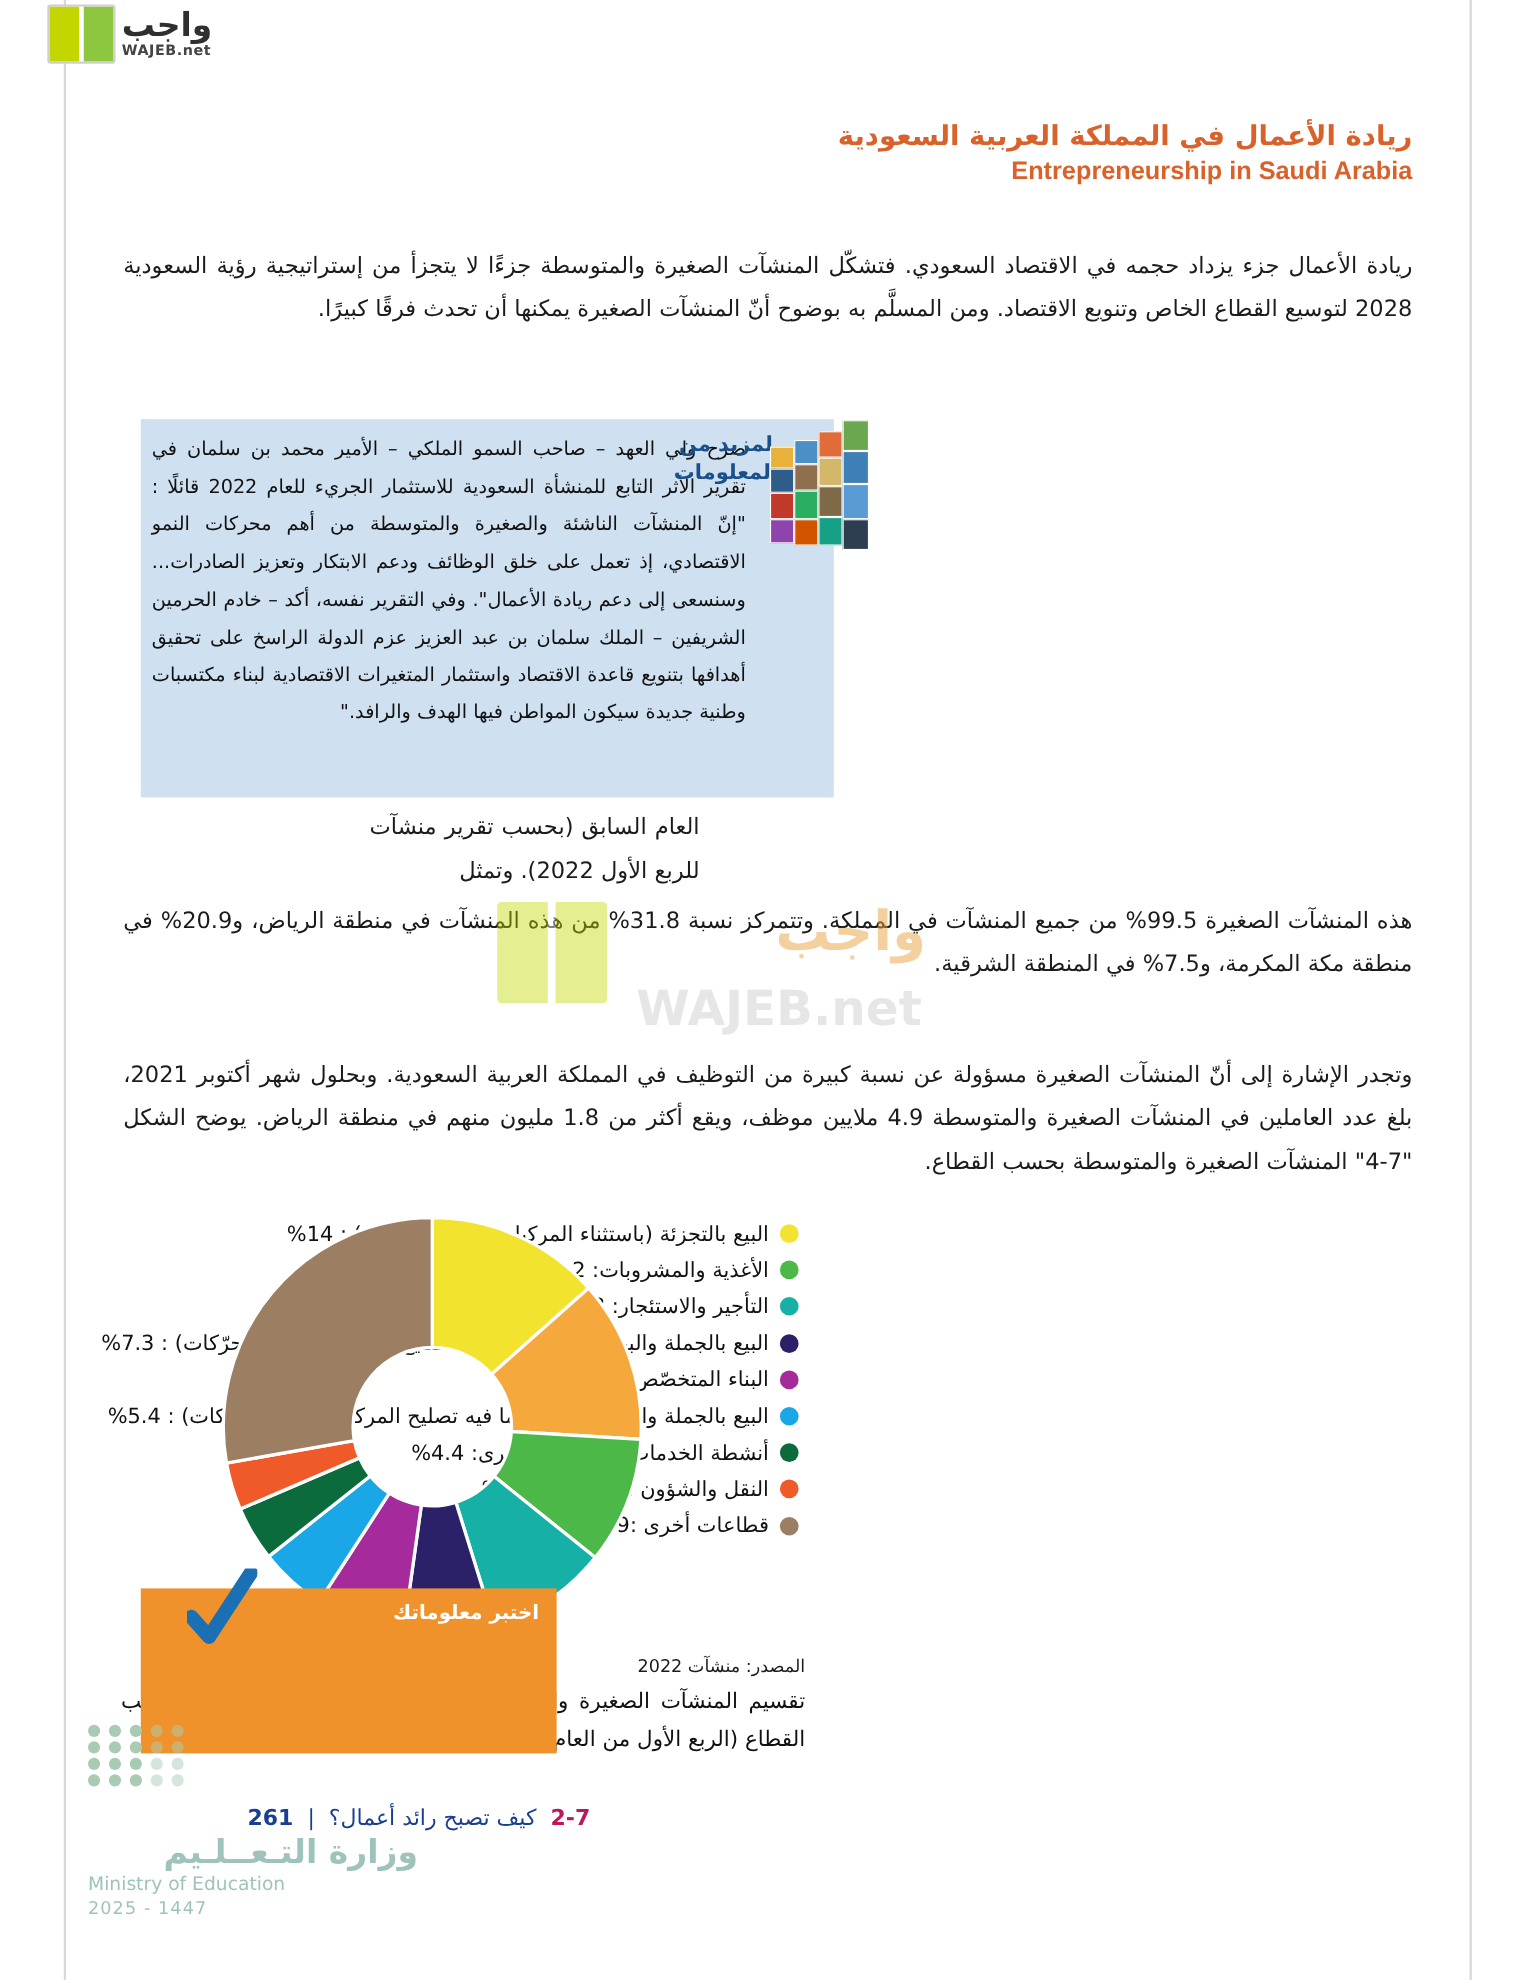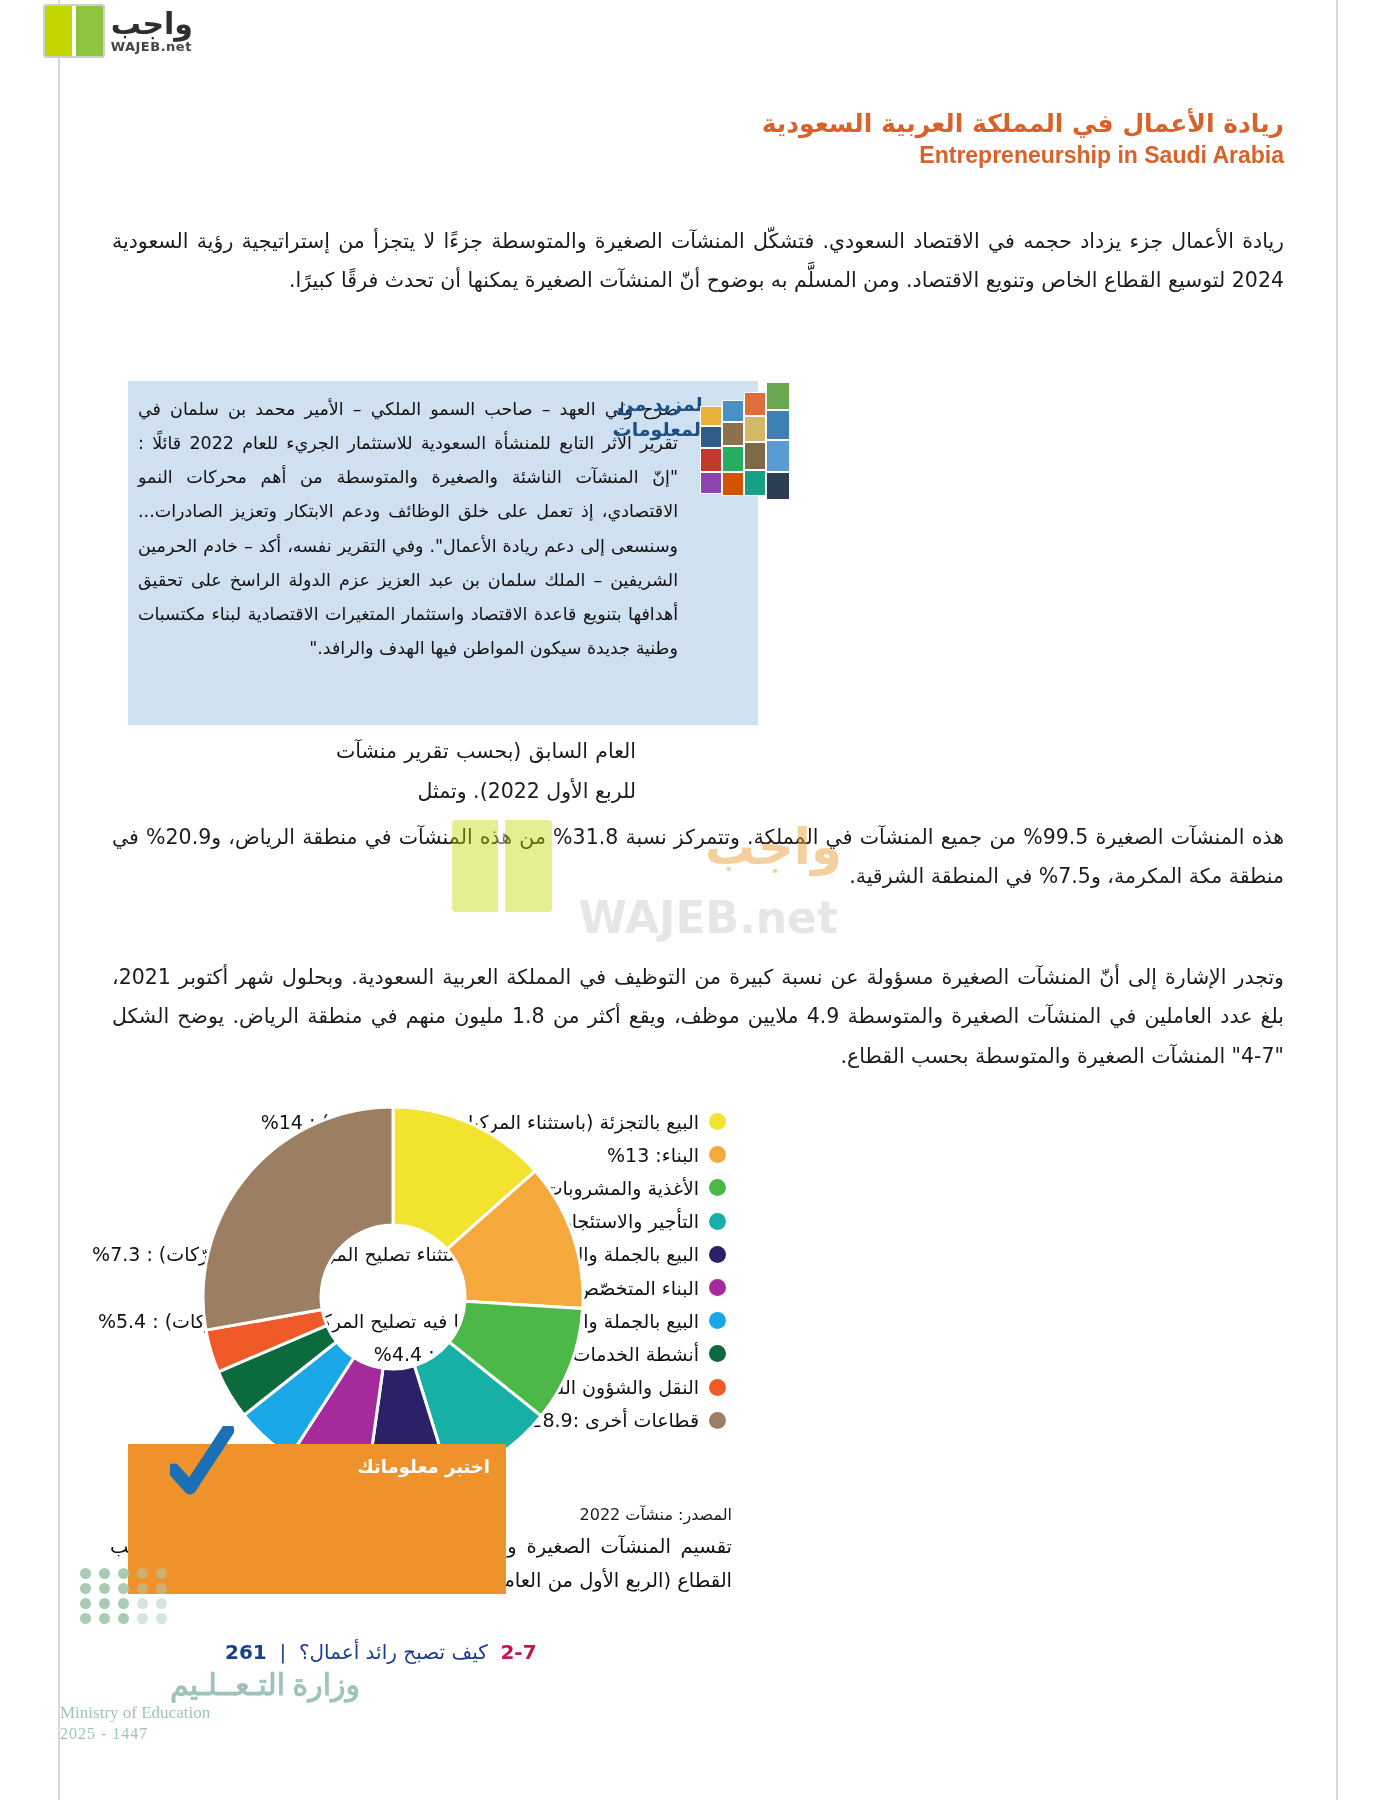--- a/index.html
+++ b/index.html
@@ -160,21 +160,21 @@
   }
 
   
   .footer-line {
     position:absolute; left:225px; top:1640px; font-size:20px; color:#1b3f8f;
     direction:rtl; font-weight:normal;
   }
   .footer-line b { color:#be185d; }
   .footer-line .pg { color:#1b3f8f; font-weight:bold; }
   .moe {
-    position:absolute; left:60px; top:1668px; width:300px;font-family:Liberation Serif, serif;
+    position:absolute; left:80px; top:1668px; width:300px;
   }
   .moe .moe-ar {
     font-size:30px; color:#9fc3bc; font-weight:bold; direction:rtl; letter-spacing:2px; line-height:1.1;
   }
   .moe .moe-en { font-size:17px; color:#9fc3bc; direction:ltr; margin-top:2px; }
   .moe .moe-yr { font-size:16px; color:#9fc3bc; direction:ltr; margin-top:2px; letter-spacing:1px; }
 </style>
 </head>
 <body>
 
@@ -191,21 +191,21 @@
       <div class="spine"></div>
       <div class="half r"></div>
   </div>
 </div>
 
 <div class="heading-block">
   <div class="h-ar">ريادة الأعمال في المملكة العربية السعودية</div>
   <div class="h-en">Entrepreneurship in Saudi Arabia</div>
 </div>
 
-<div class="para" id="para-intro">ريادة الأعمال جزء يزداد حجمه في الاقتصاد السعودي. فتشكّل المنشآت الصغيرة والمتوسطة جزءًا لا يتجزأ من إستراتيجية رؤية السعودية 2024 لتوسيع القطاع الخاص وتنويع الاقتصاد. ومن المسلَّم به بوضوح أنّ المنشآت الصغيرة يمكنها أن تحدث فرقًا كبيرًا.</div>
+<div class="para" id="para-intro">ريادة الأعمال جزء يزداد حجمه في الاقتصاد السعودي. فتشكّل المنشآت الصغيرة والمتوسطة جزءًا لا يتجزأ من إستراتيجية رؤية السعودية 2028 لتوسيع القطاع الخاص وتنويع الاقتصاد. ومن المسلَّم به بوضوح أنّ المنشآت الصغيرة يمكنها أن تحدث فرقًا كبيرًا.</div>
 
 <div class="para" id="para-col-right">كذلك، إنّ مكانة المملكة العربية السعودية المتصاعدة في تقرير التنافسية العالمي تسلّط الضوء على ثقافة الابتكار وريادة الأعمال. فبنهاية الربع الأول من العام 2022، بلغ عدد المنشآت الصغيرة والمتوسطة في المملكة العربية السعودية أكثر من 750.000، ما يعني زيادة بنسبة تقارب 15% عن العام السابق (بحسب تقرير منشآت للربع الأول 2022). وتمثل</div>
 
 <div class="blue-box"></div>
 <div class="blue-box-text">صرح ولي العهد – صاحب السمو الملكي – الأمير محمد بن سلمان في تقرير الأثر التابع للمنشأة السعودية للاستثمار الجريء للعام 2022 قائلًا : "إنّ المنشآت الناشئة والصغيرة والمتوسطة من أهم محركات النمو الاقتصادي، إذ تعمل على خلق الوظائف ودعم الابتكار وتعزيز الصادرات... وسنسعى إلى دعم ريادة الأعمال". وفي التقرير نفسه، أكد – خادم الحرمين الشريفين – الملك سلمان بن عبد العزيز عزم الدولة الراسخ على تحقيق أهدافها بتنويع قاعدة الاقتصاد واستثمار المتغيرات الاقتصادية لبناء مكتسبات وطنية جديدة سيكون المواطن فيها الهدف والرافد."</div>
 <div class="info-label">لمزيد من المعلومات</div>
 
 <div class="screens">
   <i style="left:0px;  top:36px; width:22px; height:20px; background:#e8b23a;"></i>
   <i style="left:22px; top:30px; width:22px; height:22px; background:#4a90c4;"></i>
@@ -232,24 +232,20 @@
   <div class="wm-book"></div>
   <div class="wm-ar">واجب</div>
   <div class="wm-en">WAJEB.net</div>
 </div>
 
 <div class="chart-wrap">
   <div class="legend" id="chart-legend">
       <div class="legend-row">
         <span class="dot" style="background: rgb(242, 227, 46);"></span>
         <span class="lbl">البيع بالتجزئة (باستثناء المركبات ذات المحرّكات) : 14%</span>
-      </div>
-      <div class="legend-row">
-        <span class="dot" style="background: rgb(245, 168, 60);"></span>
-        <span class="lbl">البناء: 13%</span>
       </div>
       <div class="legend-row">
         <span class="dot" style="background: rgb(76, 184, 72);"></span>
         <span class="lbl">الأغذية والمشروبات: 10.2%</span>
       </div>
       <div class="legend-row">
         <span class="dot" style="background: rgb(22, 176, 166);"></span>
         <span class="lbl">التأجير والاستئجار: 9.8%</span>
       </div>
       <div class="legend-row">

